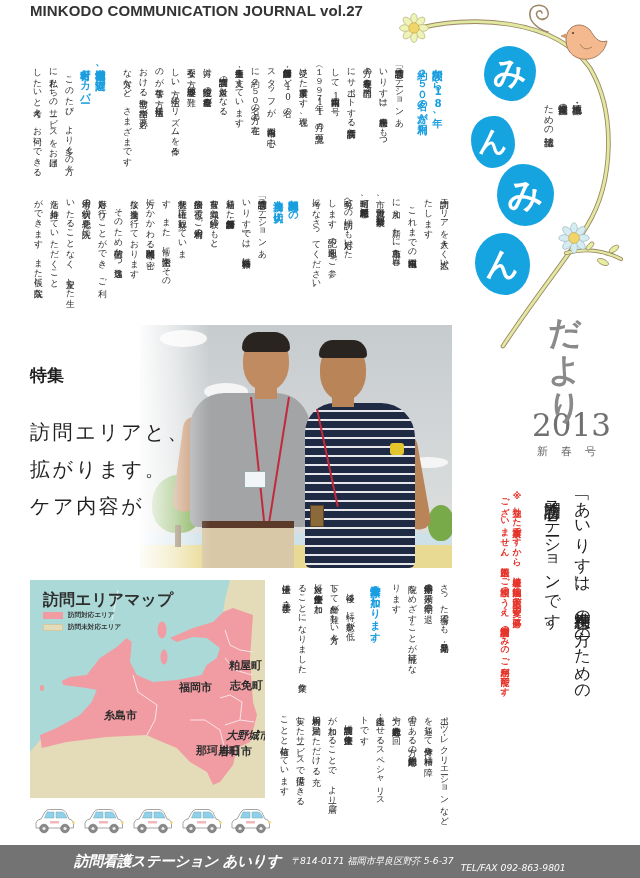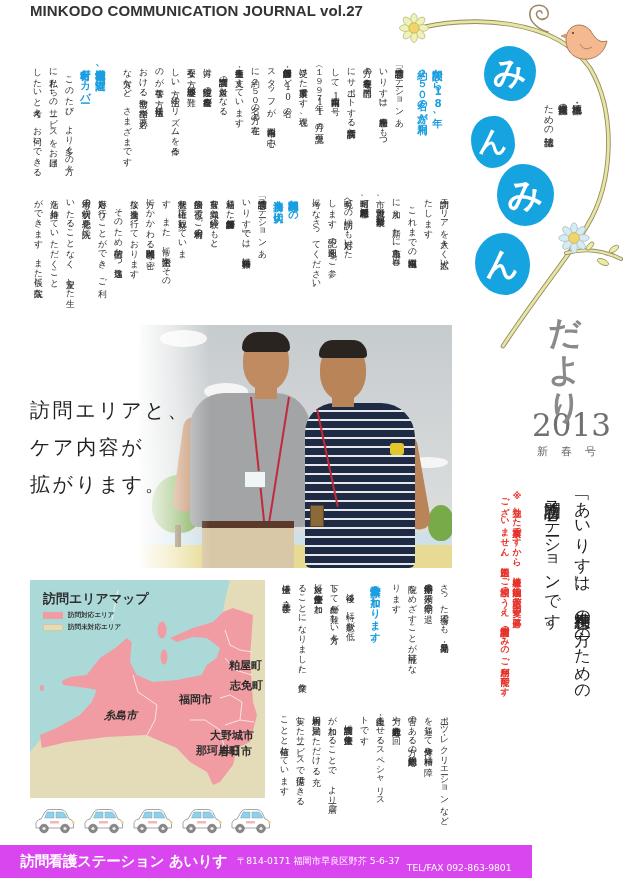--- a/index.html
+++ b/index.html
@@ -50,28 +50,28 @@
 .skin{background:#c18b62;}
 .hair{background:#2a2420;}
 
 
 .intro-col{position:absolute;writing-mode:vertical-rl;text-orientation:upright;font-family:"DejaVu Sans",sans-serif;font-size:16.3px;line-height:22px;width:22px;color:#1f1f1f;white-space:nowrap;}
 .note-col{position:absolute;writing-mode:vertical-rl;text-orientation:upright;font-family:"DejaVu Sans",sans-serif;font-size:8.9px;line-height:12px;width:12px;color:#e6332a;white-space:nowrap;font-weight:bold;}
 
 
 #map{left:30px;top:580px;width:235px;height:218px;overflow:hidden;background:#e4dcb8;}
 #map svg{position:absolute;left:0;top:0;}
-#map-title{left:13px;top:10px;font-size:13px;font-weight:bold;color:#2f2f2f;white-space:nowrap;}
+#map-title{left:13px;top:10px;font-size:16px;font-weight:bold;color:#2f2f2f;white-space:nowrap;}
 .legend-row{position:absolute;left:13px;display:flex;align-items:center;white-space:nowrap;}
 .swatch{width:20px;height:7px;margin-right:5px;}
 .legend-text{font-size:6.6px;font-weight:bold;font-family:"DejaVu Sans",sans-serif;color:#333;}
 .map-label{position:absolute;font-size:11px;font-weight:bold;color:#2b2b2b;white-space:nowrap;}
 
 
-#footer{left:0;top:845px;width:532px;height:33px;background:#d946ef;display:flex;align-items:center;justify-content:center;color:#fff;z-index:3;}
+#footer{left:0;top:845px;width:640px;height:33px;background:#737373;display:flex;align-items:center;justify-content:center;color:#fff;z-index:3;font-style:italic;}
 #footer-name{font-family:"DejaVu Sans",sans-serif;font-weight:bold;font-size:14.5px;margin-right:10px;white-space:nowrap;letter-spacing:-0.3px;}
 #footer-address{font-family:"DejaVu Sans",sans-serif;font-size:9.2px;white-space:nowrap;margin-right:7px;}
 #footer-tel{font-family:"DejaVu Sans",sans-serif;font-size:9.2px;white-space:nowrap;margin-top:11px;}
 </style>
 </head>
 <body>
 
 <div id="journal-title" class="abs">MINKODO COMMUNICATION JOURNAL vol.27</div>
 
 <svg class="abs" style="left:0;top:0;z-index:1" width="640" height="878" viewBox="0 0 640 878">
@@ -221,23 +221,24 @@
     <div class="p" style="left:180px;top:18px;width:46px;height:58px;border-radius:45% 45% 48% 48%;background:#b98458;"></div>
     <div class="p hair" style="left:179px;top:15px;width:48px;height:18px;border-radius:22px 22px 6px 6px;"></div>
     <div class="p" style="left:176px;top:84px;width:2px;height:100px;background:#c22a3b;transform:rotate(-12deg);transform-origin:top;"></div>
     <div class="p" style="left:170px;top:180px;width:14px;height:22px;background:#8a6a3a;border:1px solid #5a4424;"></div>
   </div>
 
   <div class="p fade" style="left:0;top:0;width:70px;height:243px;"></div>
 </div>
 
 <div id="feature" class="abs">
+  <span id="feature-label">特集</span>
   <span id="feature-line-0" class="feature-line">訪問エリアと、</span>
+  <span class="feature-line">拡がります。</span>
   <span class="feature-line">ケア内容が</span>
-  <span class="feature-line">拡がります。</span>
 </div>
 
 <div class="intro-col" style="left:571px;top:490px;">「あいりす」は、精神疾患の方のための</div>
 <div class="intro-col" style="left:541px;top:490px;">訪問看護ステーションです。</div>
 <div class="note-col" style="left:511px;top:491px;">※独立した事業所ですから、患者様は油山病院に主治医ご変更の必要は</div>
 <div class="note-col" style="left:499px;top:491px;">ございません。主治医にご相談のうえ、訪問看護のみのご利用が可能です。</div>
 
 <div id="map" class="abs">
   <svg width="235" height="218" viewBox="0 0 235 218">
     <polygon points="0,0 200,0 195,20 190,50 192,75 180,100 150,106 120,106 100,112 70,120 60,128 45,140 25,152 10,160 0,172" fill="#abd9d8"></polygon>
@@ -259,24 +260,24 @@
   <div class="legend-row" style="top:31px;">
     <span class="swatch" style="background:#f09ca2;"></span>
     <span class="legend-text">訪問対応エリア</span>
   </div>
   <div class="legend-row" style="top:43px;">
     <span class="swatch" style="background:#e4dcb8;border:0.5px solid #d2c9a2;"></span>
     <span class="legend-text">訪問未対応エリア</span>
   </div>
   <span class="map-label" style="left:199px;top:78px;">粕屋町</span>
   <span class="map-label" style="left:200px;top:98px;">志免町</span>
-  <span class="map-label" style="left:149px;top:112px;text-align:center;">福岡市</span>
-  <span class="map-label" style="left:74px;top:128px;font-style:italic;">糸島市</span>
+  <span class="map-label" style="left:149px;top:100px;text-align:center;">福岡市</span>
+  <span class="map-label" style="left:74px;top:128px;">糸島市</span>
   <span class="map-label" style="left:189px;top:128px;margin-top:36px;">春日市</span>
-  <span class="map-label" style="left:180px;top:148px;">大野城市</span>
+  <span class="map-label" style="left:196px;top:148px;font-style:italic;">大野城市</span>
   <span class="map-label" style="left:166px;top:163px;">那珂川町</span>
 </div>
 
 <div class="band h115" style="right:187px;top:578px;">
   <div class="col">さった場合でも、早期発見・</div>
   <div class="col">早期治療の効果で早期の退</div>
   <div class="col">院をめざすことが可能にな</div>
   <div class="col g6">ります。</div>
   <div class="col hd g9">作業療法士も加わります。</div>
   <div class="col">　今後は、特に意欲が低</div>

